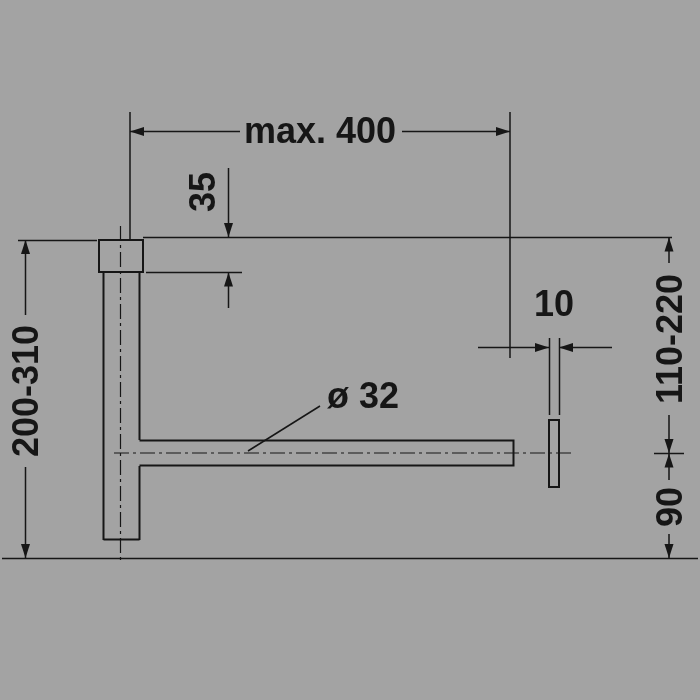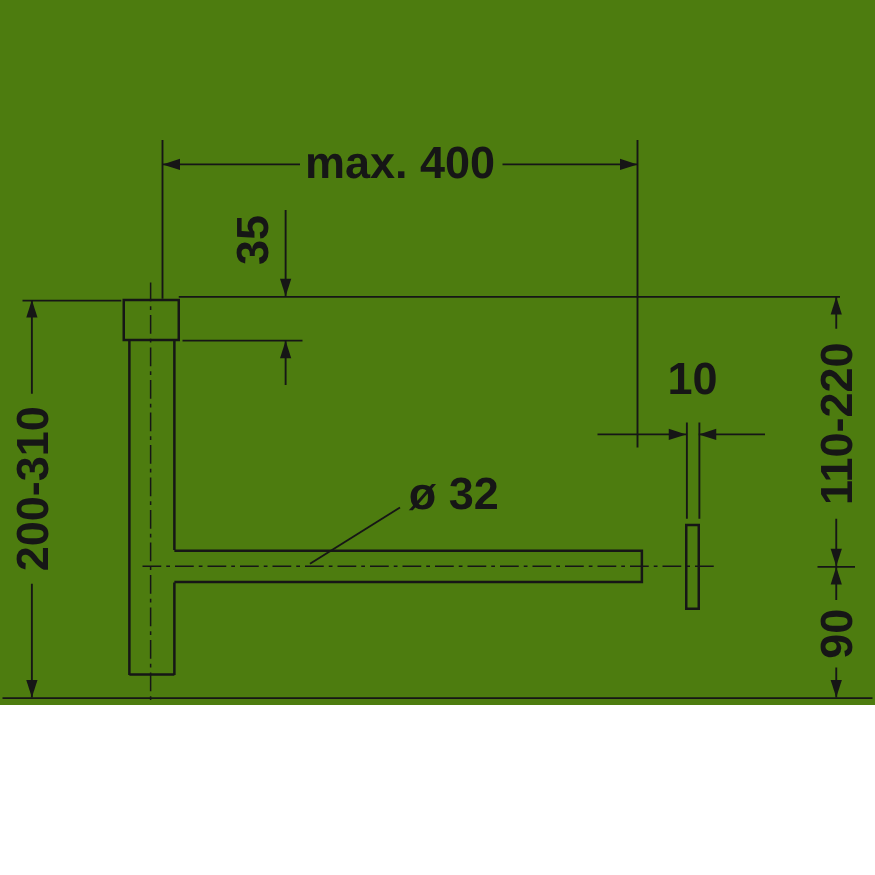--- a/index.html
+++ b/index.html
@@ -1,21 +1,21 @@
 <!DOCTYPE html>
 <html><head>
 <meta charset="utf-8">
 <style>
   html,body{
     margin:0; padding:0;
     width:700px; height:700px;
     background:#ffffff;
     font-family:"Liberation Sans", sans-serif;
   }
-  .stage{ position:relative; width:700px; height:564px; background:#4d7c0f; }
+  .stage{ position:relative; width:700px; height:700px; background:#a3a3a3; }
   svg{ display:block; }
   svg text{
     font-family:"Liberation Sans", sans-serif;
     font-weight:bold;
     font-size:36px;
     fill:#161616;
   }
   .thin{ stroke:#161616; stroke-width:1.5; fill:none; }
   .thick{ stroke:#161616; stroke-width:2; fill:none; }
   .center{ stroke:#161616; stroke-width:1.2; fill:none; stroke-dasharray:15 4 3 4; }

